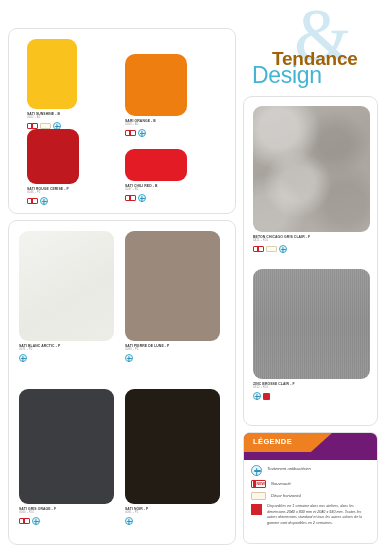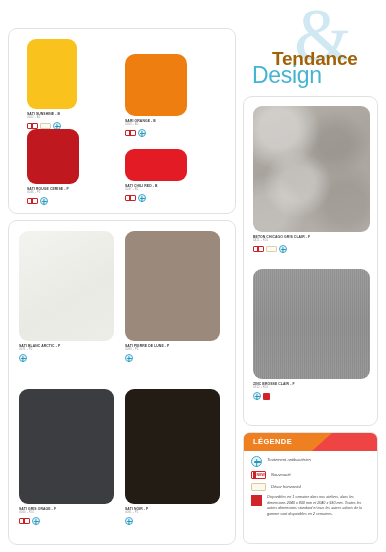--- a/index.html
+++ b/index.html
@@ -91,21 +91,21 @@
     border-radius:1px;
   }
   .ic-bact::before{
     content:""; position:absolute; left:1.2px; top:2.6px;
     width:5px; height:1.2px; background:#2b93b8; border-radius:1px;
   }
   .ic-red{ width:7px; height:7px; background:#d2232a; border-radius:1px; }
 
   
   .legend-head{
-    position:relative; height:18px; background:#ef4444; overflow:hidden;
+    position:relative; height:27px; background:#701a75; overflow:hidden;
   }
   .legend-head-orange{
     position:absolute; left:0; top:0; width:88px; height:19px;
     background:#ef8022;
     clip-path:polygon(0 0, 100% 0, 76% 100%, 0 100%);
   }
   .legend-title{
     position:absolute; left:9px; top:4px;
     font-size:7.5px; font-weight:bold; color:#fff; letter-spacing:0.4px;
   }

